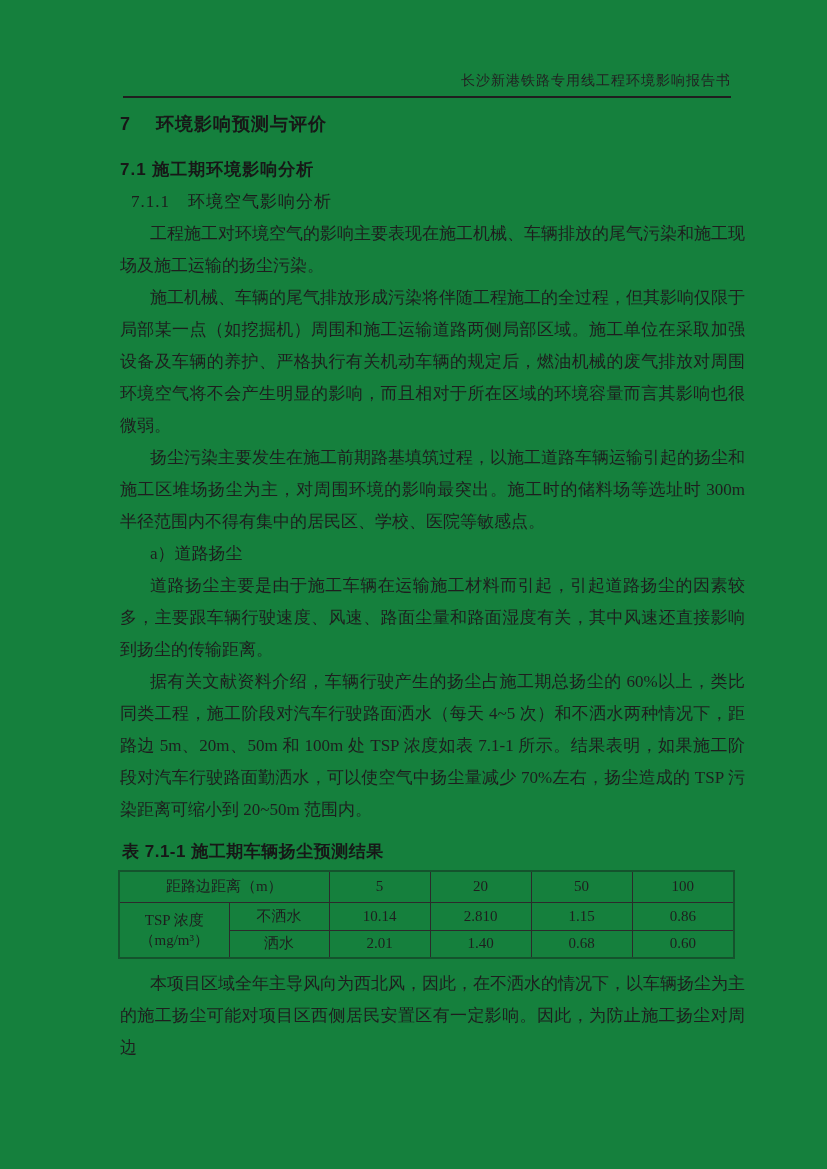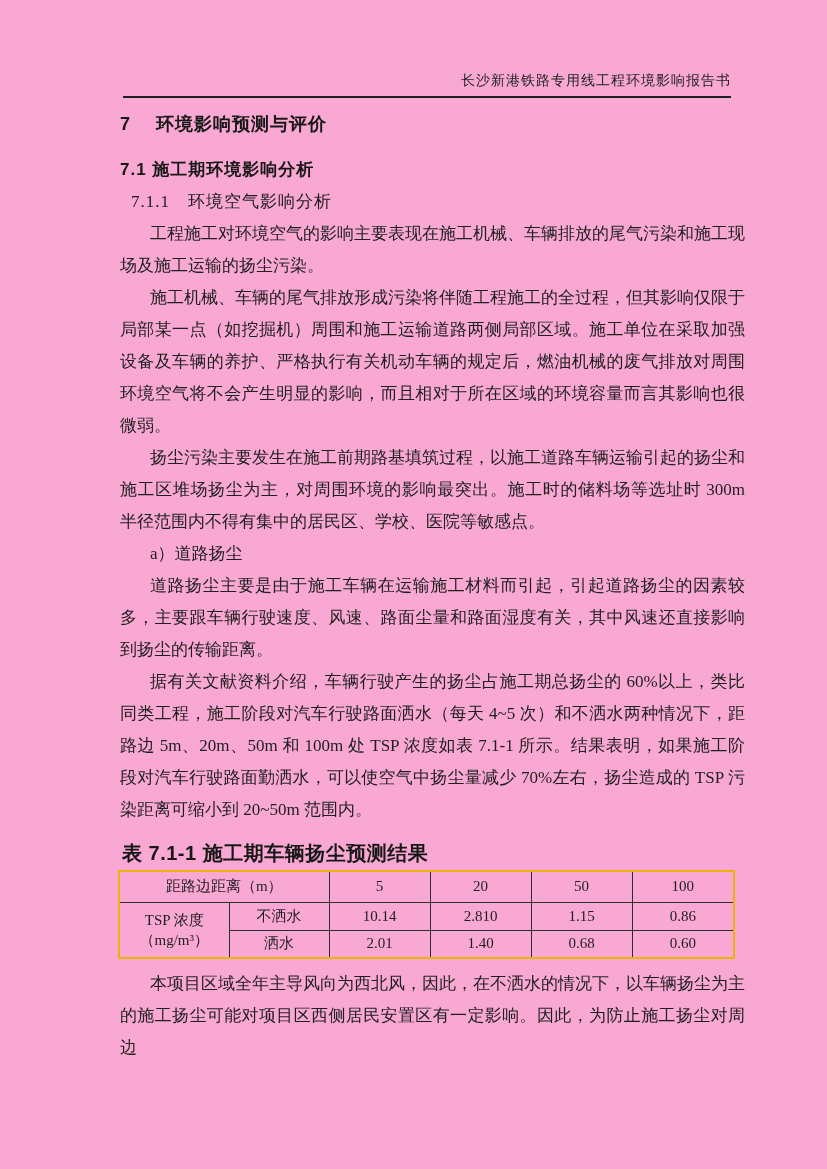--- a/index.html
+++ b/index.html
@@ -1,21 +1,21 @@
 <!DOCTYPE html>
 <html><head>
 <meta charset="utf-8">
 <style>
   * { margin: 0; padding: 0; box-sizing: border-box; }
   html, body { background: #ffffff; }
   .page {
     position: relative;
     width: 827px;
     height: 1169px;
-    background: #f9a8d4;
+    background: #15803d;
     overflow: hidden;
     color: #1c1c1c;
     font-family: "Liberation Serif", "DejaVu Serif", serif;
   }
   .header {
     position: absolute;
     left: 123px;
     top: 72px;
     width: 608px;
     text-align: right;
@@ -63,41 +63,41 @@
     text-align: justify;
     color: #1e1e1e;
   }
   .bodytext p { text-indent: 30px; margin: 0; }
   .table-caption {
     position: absolute;
     left: 122px;
     top: 840px;
     font-family: "Liberation Sans", "DejaVu Sans", sans-serif;
     font-weight: bold;
-    font-size: 20px;
+    font-size: 17px;
     letter-spacing: 0.5px;
     color: #171717;
   }
   table.dust {
     position: absolute;
     left: 118px;
     top: 870px;
     width: 615px;
     border-collapse: collapse;
     table-layout: fixed;
     font-size: 15px;
     color: #1e1e1e;
   }
   table.dust td {
     border: 1.5px solid #2b2b2b;
     text-align: center;
     vertical-align: middle;
     padding: 0;
   }
-  table.dust { border: 2px solid #eab308; }
+  table.dust { border: 2px solid #14532d; }
   tr.r-head td { height: 31px; }
   tr.r-data td { height: 28px; }
   .tsp-label div { line-height: 20px; }
   .post-para {
     position: absolute;
     left: 120px;
     top: 968px;
     width: 625px;
     font-size: 17px;
     line-height: 32px;

